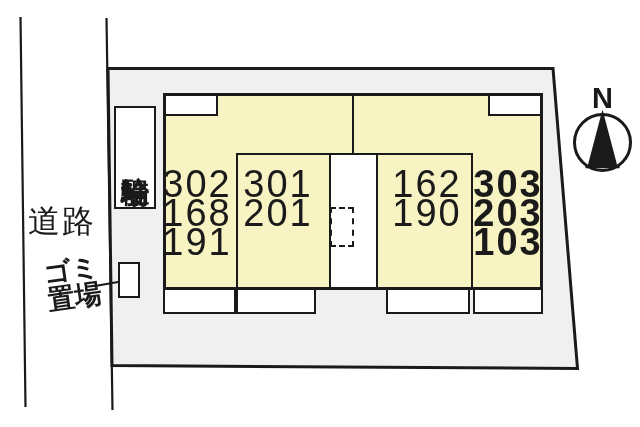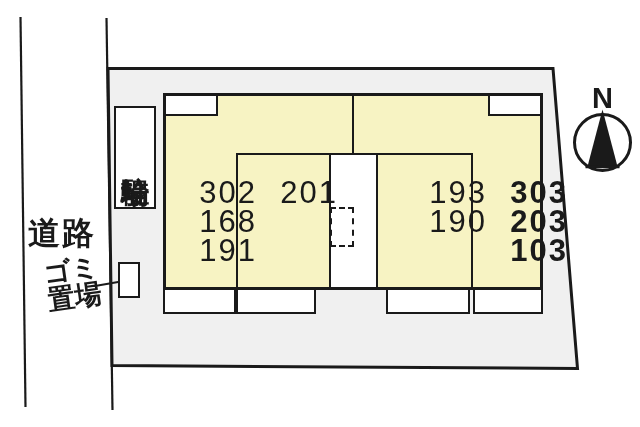--- a/index.html
+++ b/index.html
@@ -24,33 +24,33 @@
   .inner-rect{left:236px;top:153px;width:236.5px;height:137px;border:2.5px solid #1a1a1a;}
   .entrance{left:328.5px;top:153px;width:49px;height:134px;background:#ffffff;
     border-left:2.5px solid #1a1a1a;border-right:2.5px solid #1a1a1a;border-top:2.5px solid #1a1a1a;}
   .dashed-box{left:330px;top:207px;width:24px;height:40px;border:2px dashed #1a1a1a;}
   .balcony{background:#ffffff;border:2.5px solid #1a1a1a;top:288px;height:25.5px;}
   .balcony.b1{left:163px;width:72.5px;}
   .balcony.b2{left:236px;width:80px;}
   .balcony.b3{left:386px;width:84px;}
   .balcony.b4{left:472.5px;width:70px;}
   
-  .rooms{top:178px;width:120px;text-align:right;font-size:31px;line-height:29px;
+  .rooms{top:170px;width:120px;text-align:center;font-size:38px;line-height:29px;
     letter-spacing:2px;white-space:nowrap;}
   .rooms span{display:block;}
   .rooms.colA{left:137px;}
   .rooms.colB{left:218px;}
   .rooms.colC{left:367px;}
   .rooms.colD{left:448px;font-weight:bold;}
   
   .bike-box{left:113.5px;top:105.5px;width:42.5px;height:103px;background:#ffffff;
     border:2.5px solid #1a1a1a;display:flex;align-items:center;justify-content:center;}
   .bike-label{writing-mode:vertical-rl;text-orientation:upright;font-size:28px;
     font-weight:bold;letter-spacing:2px;line-height:1;}
-  .road-label{left:28px;top:205px;font-size:32px;font-weight:bold;letter-spacing:2px;line-height:1;margin-top:12px;}
+  .road-label{left:28px;top:205px;font-size:32px;font-weight:normal;letter-spacing:2px;line-height:1;}
   .garbage-label{left:40px;top:257px;width:66px;text-align:center;font-size:27px;
     font-weight:bold;line-height:27px;transform:rotate(-8deg);}
   .garbage-box{left:118px;top:262px;width:22px;height:36px;background:#ffffff;
     border:2.3px solid #1a1a1a;}
   .north-label{left:584px;top:84px;width:37px;text-align:center;font-size:29px;
     font-weight:bold;line-height:1;}
 </style>
 </head>
 <body>
 
@@ -77,24 +77,25 @@
   <div class="abs balcony b2"></div>
   <div class="abs balcony b3"></div>
   <div class="abs balcony b4"></div>
 
   <div class="abs rooms colA">
     <span>302</span>
     <span>168</span>
     <span>191</span>
   </div>
   <div class="abs rooms colB">
+    <span>301</span>
     <span>201</span>
   </div>
   <div class="abs rooms colC">
-    <span>193</span>
+    <span>162</span>
     <span>190</span>
   </div>
   <div class="abs rooms colD">
     <span>303</span>
     <span>203</span>
     <span>103</span>
   </div>
 
   <div class="abs bike-box">
     <span class="bike-label">駐輪場</span>

